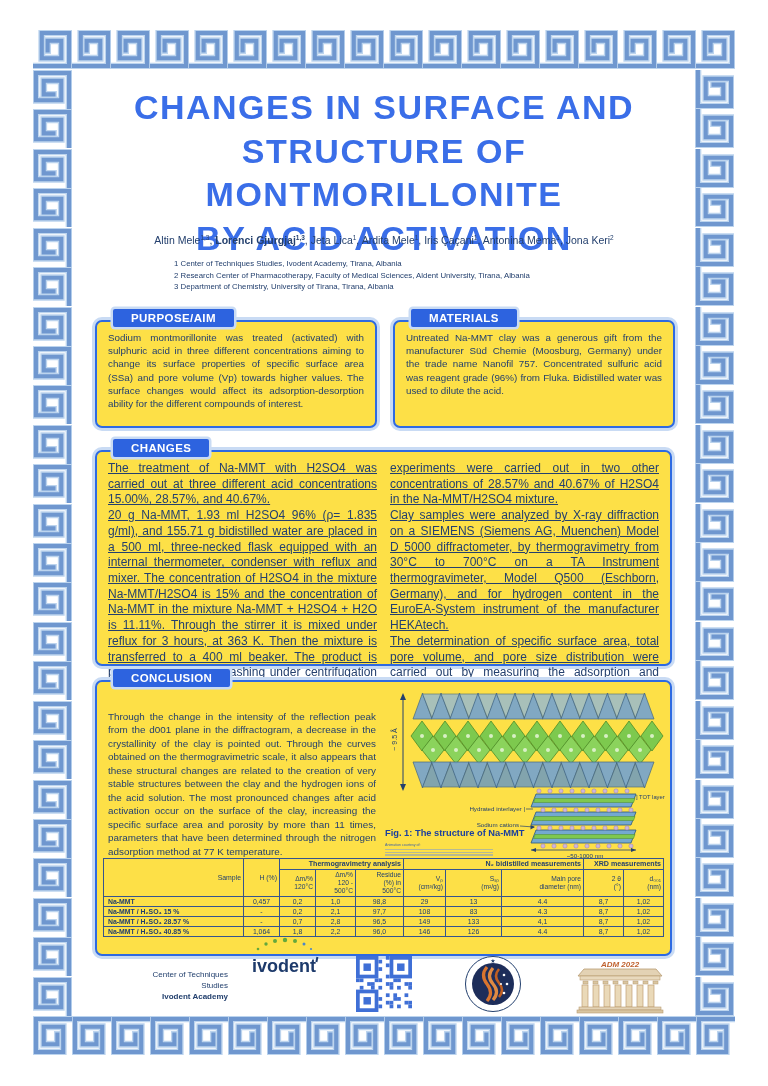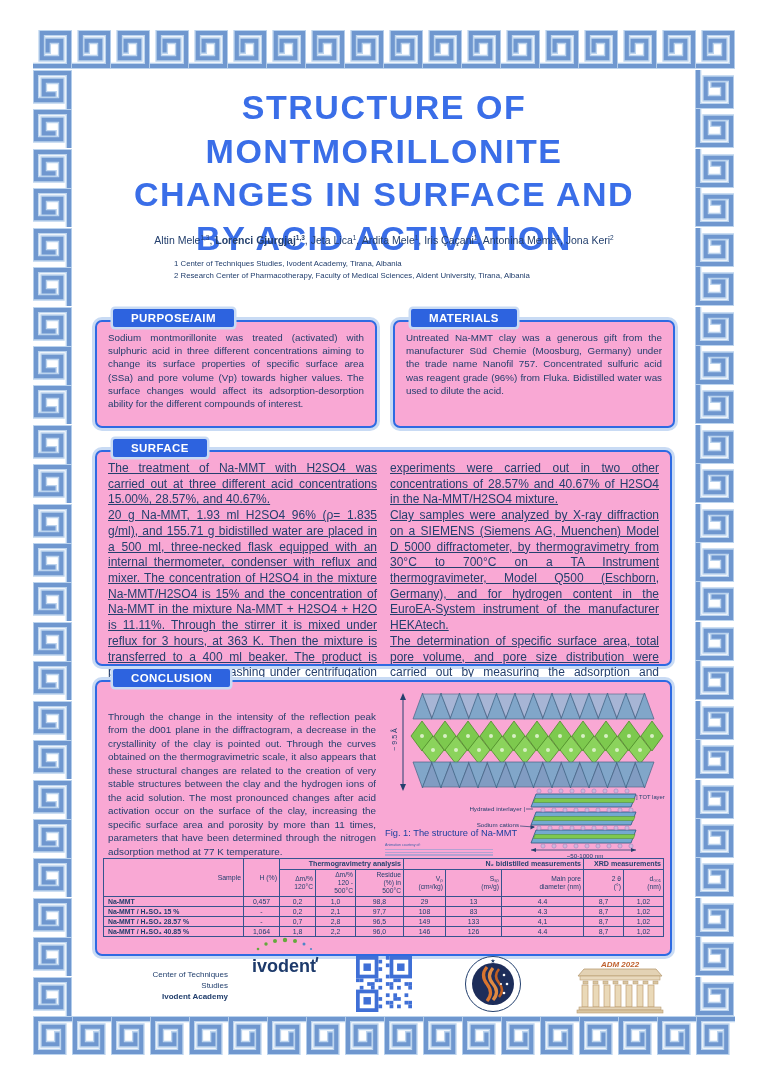--- a/index.html
+++ b/index.html
@@ -23,21 +23,21 @@
   
   .title{
     position:absolute;left:84px;top:86px;width:600px;text-align:center;
     color:#3a6ee8;font-weight:bold;font-size:34px;line-height:1.28;letter-spacing:1.5px;
   }
   .authors{position:absolute;left:84px;top:233px;width:600px;text-align:center;font-size:10.5px;color:#24406e;}
   .authors sup{font-size:6.5px;}
   .affils{position:absolute;left:84px;top:258px;width:600px;text-align:center;font-size:7.8px;line-height:1.5;color:#24406e;}
   .affils .aff{display:block;text-align:left;width:420px;margin:0 auto;}
   
-  .box{position:absolute;background:#f9a8d4;border:2.5px solid #2e6ae2;border-radius:7px;box-shadow:0 0 0 3px #c9dbf4;}
+  .box{position:absolute;background:#fde047;border:2.5px solid #2e6ae2;border-radius:7px;box-shadow:0 0 0 3px #c9dbf4;}
   .box-label{
     position:absolute;top:-13px;left:16px;background:#2d63df;color:#fff;font-weight:bold;
     font-size:11.5px;letter-spacing:.4px;padding:3px 18px;border-radius:2px;box-shadow:0 0 0 2.5px #c9dbf4;
     white-space:nowrap;
   }
   .box-body{padding:9px 11px;font-size:9.8px;line-height:1.35;color:#24406e;text-align:justify;}
   #box-purpose{left:95px;top:320px;width:278px;height:104px;}
   #box-materials{left:393px;top:320px;width:278px;height:104px;}
   #box-methods{left:95px;top:450px;width:573px;height:212px;}
   #box-conclusion{left:95px;top:680px;width:573px;height:272px;}
@@ -46,21 +46,21 @@
   .conclusion-text{position:absolute;left:11px;top:28px;width:268px;font-size:9.9px;line-height:1.36;text-align:justify;}
   
   .fig-wrap{position:absolute;left:286px;top:4px;width:288px;height:176px;}
   .fig-wrap svg{position:absolute;left:0;top:0;}
   .fig-lbl{position:absolute;font-size:6.2px;color:#24406e;}
   #lbl-height{left:-12px;top:50px;width:46px;text-align:center;transform:rotate(-90deg);font-size:7px;}
   #lbl-tot{left:253px;top:108px;width:34px;font-size:5.8px;line-height:1.1;}
   #lbl-interlayer{left:30px;top:119px;width:112px;text-align:right;}
   #lbl-cations{left:40px;top:135px;width:96px;text-align:right;}
   #lbl-scale{left:148px;top:166px;width:108px;text-align:center;}
-  .fig-caption{position:absolute;left:2px;top:142px;width:160px;font-size:9.3px;font-weight:normal;color:#1b3f9e;}
+  .fig-caption{position:absolute;left:2px;top:142px;width:160px;font-size:9.3px;font-weight:bold;color:#1b3f9e;}
   .fig-credit{position:absolute;left:2px;top:157px;width:120px;font-size:3.6px;color:#3d62a8;line-height:1.3;}
   .fig-credit .bar{height:1.6px;background:#7d9bd0;opacity:.55;margin:1.2px 0;width:108px;}
   
   .tbl-wrap{position:absolute;left:6px;top:176px;width:560px;}
   table.tbl{border-collapse:collapse;width:560px;table-layout:fixed;color:#24406e;}
   .tbl th,.tbl td{border:1px solid #35548f;padding:1px 2px;text-align:center;vertical-align:middle;font-size:6.9px;}
   .tbl th{font-weight:normal;text-align:right;}
   .tbl .grp{font-weight:bold;font-size:7.1px;}
   .tbl .sub{white-space:pre-line;line-height:1.18;font-size:6.7px;}
   .tbl td.sample{text-align:left;font-weight:bold;padding-left:4px;}
@@ -415,43 +415,44 @@
       <path class="gku" d="M1 37 H37 V3 H9 V29 H29 V11 H15 V21"></path>
       <path class="gkm" d="M1 37 H37 V3 H9 V29 H29 V11 H15 V21"></path>
     </svg>
     <svg class="gk" viewBox="0 0 40 40">
       <path class="gku" d="M1 37 H37 V3 H9 V29 H29 V11 H15 V21"></path>
       <path class="gkm" d="M1 37 H37 V3 H9 V29 H29 V11 H15 V21"></path>
     </svg>
   </div>
 
 <div class="title">
+  <div>CHANGES IN SURFACE AND</div>
   <div>STRUCTURE OF MONTMORILLONITE</div>
-  <div>CHANGES IN SURFACE AND</div>
   <div>BY ACID ACTIVATION</div>
 </div>
 
 <div class="authors"><span>Altin Mele<sup>1,3</sup></span>, <span style="font-weight: bold;">Lorenci Gjurgjaj<sup>1,3</sup></span>, <span>Jeta Lica<sup>1</sup></span>, <span>Ardita Mele<sup>1</sup></span>, <span>Iris Çaçani<sup>1</sup></span>, <span>Antonina Mema<sup>1</sup></span>, <span>Jona Keri<sup>2</sup></span></div>
 <div class="affils">
   <span class="aff">1 Center of Techniques Studies, Ivodent Academy, Tirana, Albania</span>
   <span class="aff">2 Research Center of Pharmacotherapy, Faculty of Medical Sciences, Aldent University, Tirana, Albania</span>
+  <span class="aff">3 Department of Chemistry, University of Tirana, Tirana, Albania</span>
 </div>
 
 <div class="box" id="box-purpose">
   <div class="box-label">PURPOSE/AIM</div>
   <div class="box-body">Sodium montmorillonite was treated (activated) with sulphuric acid in three different concentrations aiming to change its surface properties of specific surface area (SSa) and pore volume (Vp) towards higher values. The surface changes would affect its adsorption-desorption ability for the different compounds of interest.</div>
 </div>
 
 <div class="box" id="box-materials">
   <div class="box-label">MATERIALS</div>
   <div class="box-body">Untreated Na-MMT clay was a generous gift from the manufacturer Süd Chemie (Moosburg, Germany) under the trade name Nanofil 757. Concentrated sulfuric acid was reagent grade (96%) from Fluka. Bidistilled water was used to dilute the acid.</div>
 </div>
 
 <div class="box" id="box-methods">
-  <div class="box-label">SURFACE</div>
+  <div class="box-label">CHANGES</div>
   <div class="methods-cols">
       <p>The treatment of Na-MMT with H2SO4 was carried out at three different acid concentrations 15.00%, 28.57%, and 40.67%.</p>
       <p>20 g Na-MMT, 1.93 ml H2SO4 96% (ρ= 1.835 g/ml), and 155.71 g bidistilled water are placed in a 500 ml, three-necked flask equipped with an internal thermometer, condenser with reflux and mixer. The concentration of H2SO4 in the mixture Na-MMT/H2SO4 is 15% and the concentration of Na-MMT in the mixture Na-MMT + H2SO4 + H2O is 11.11%. Through the stirrer it is mixed under reflux for 3 hours, at 363 K. Then the mixture is transferred to a 400 ml beaker. The product is purified by repeated washing under centrifugation with distilled water to remove residual sulfate ions.</p>
       <p>It is then dried over phosphorus pentoxide overnight at 70°C and 5 Pa pressure. The same experiments were carried out in two other concentrations of 28.57% and 40.67% of H2SO4 in the Na-MMT/H2SO4 mixture.</p>
       <p>Clay samples were analyzed by X-ray diffraction on a SIEMENS (Siemens AG, Muenchen) Model D 5000 diffractometer, by thermogravimetry from 30°C to 700°C on a TA Instrument thermogravimeter, Model Q500 (Eschborn, Germany), and for hydrogen content in the EuroEA-System instrument of the manufacturer HEKAtech.</p>
       <p>The determination of specific surface area, total pore volume, and pore size distribution were carried out by measuring the adsorption and desorption of N2 at 77 K, on all four samples of Na-MMT (activated and not) in a Carlo apparatus Erba, Sorptomatic Model 1900.</p>
     </div>
 </div>
 
 <div class="box" id="box-conclusion">

